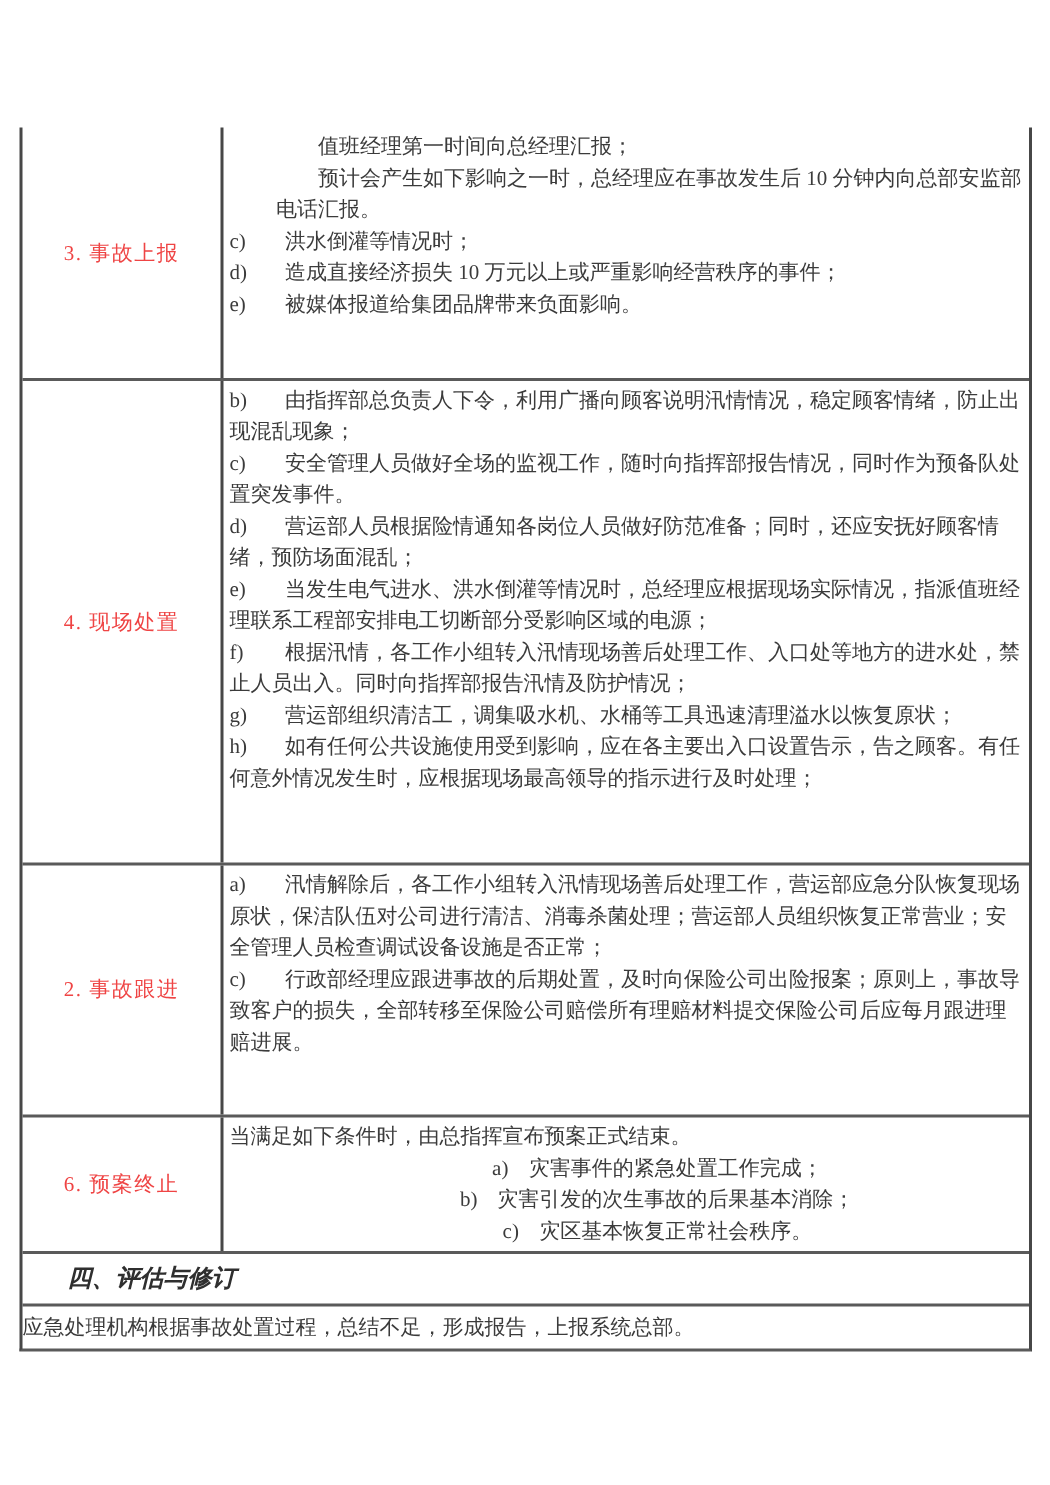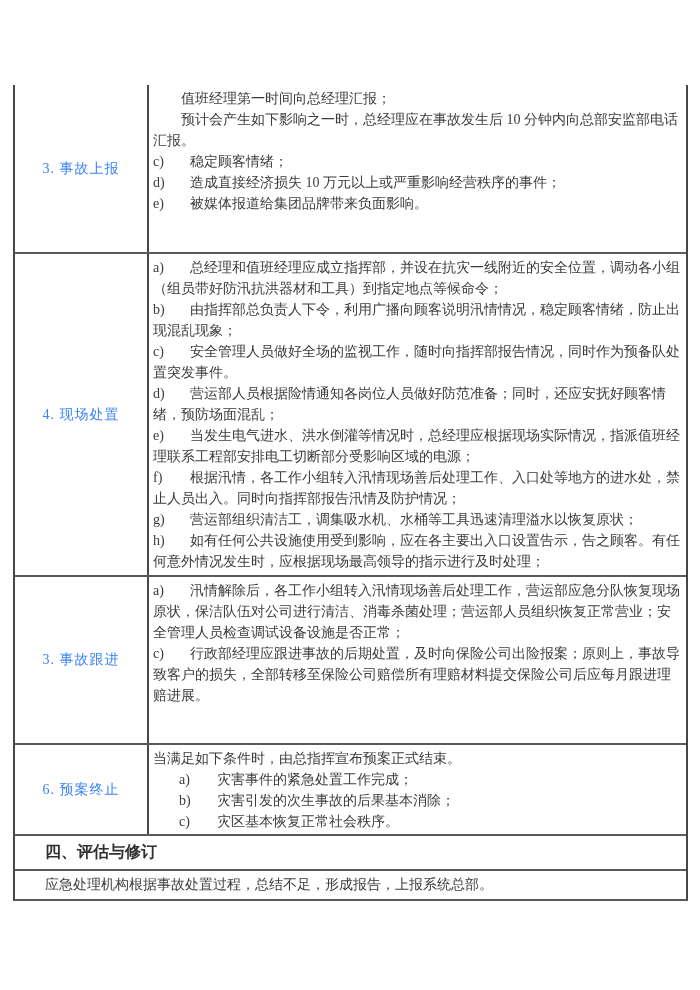--- a/index.html
+++ b/index.html
@@ -29,93 +29,92 @@
   .t-row + .t-row { border-top: 2px solid #5a5a5a; }
   .label-cell {
     width: 134px;
     min-width: 134px;
     border-right: 2px solid #474747;
     display: flex;
     align-items: center;
     justify-content: center;
     font-size: 14px;
     letter-spacing: 1px;
-    color: #3b82f6;
+    color: #ef4444;
   }
   .content-cell {
     flex: 1;
     padding: 3px 2px 2px 4px;
     font-size: 14px;
     line-height: 21px;
     color: #3b3b3b;
   }
   .row-3 { min-height: 167px; }
   .row-4 { min-height: 323px; }
   .row-5 { min-height: 168px; }
   .row-6 { min-height: 85px; }
-  .para-indent { text-indent: 2em; }
+  .para-indent { text-indent: 2em; margin-left: 31px; }
   .item { }
   .marker {
     display: inline-block;
     width: 37px;
     text-indent: 0;
   }
-  .indented-items .item { padding-left: 26px; }
+  .indented-items .item { padding-left: 26px; text-align: center; }
   .indented-items .marker { width: 38px; }
   .section-header-row {
     min-height: 35px;
     display: flex;
     align-items: center;
     padding-left: 30px;
     font-size: 16px;
     font-weight: bold;
     color: #2f2f2f;
     font-family: "Liberation Sans", "DejaVu Sans", sans-serif;
+    font-style: italic;
   }
   .footer-row {
     min-height: 30px;
     display: flex;
     align-items: center;
-    padding-left: 30px;
     font-size: 14px;
   }
 </style>
 </head>
 <body>
 
 <div class="page">
   <div class="doc-table">
 
     <div class="t-row row-3">
       <div class="label-cell">3. 事故上报</div>
       <div class="content-cell">
         <p class="para-indent">值班经理第一时间向总经理汇报；</p>
         <p class="para-indent">预计会产生如下影响之一时，总经理应在事故发生后 10 分钟内向总部安监部电话汇报。</p>
-        <p class="item"><span class="marker">c)</span><span>稳定顾客情绪；</span></p>
+        <p class="item"><span class="marker">c)</span><span>洪水倒灌等情况时；</span></p>
         <p class="item"><span class="marker">d)</span><span>造成直接经济损失 10 万元以上或严重影响经营秩序的事件；</span></p>
         <p class="item"><span class="marker">e)</span><span>被媒体报道给集团品牌带来负面影响。</span></p>
       </div>
     </div>
 
     <div class="t-row row-4">
       <div class="label-cell">4. 现场处置</div>
       <div class="content-cell">
-        <p class="item"><span class="marker">a)</span><span>总经理和值班经理应成立指挥部，并设在抗灾一线附近的安全位置，调动各小组（组员带好防汛抗洪器材和工具）到指定地点等候命令；</span></p>
         <p class="item"><span class="marker">b)</span><span>由指挥部总负责人下令，利用广播向顾客说明汛情情况，稳定顾客情绪，防止出现混乱现象；</span></p>
         <p class="item"><span class="marker">c)</span><span>安全管理人员做好全场的监视工作，随时向指挥部报告情况，同时作为预备队处置突发事件。</span></p>
         <p class="item"><span class="marker">d)</span><span>营运部人员根据险情通知各岗位人员做好防范准备；同时，还应安抚好顾客情绪，预防场面混乱；</span></p>
         <p class="item"><span class="marker">e)</span><span>当发生电气进水、洪水倒灌等情况时，总经理应根据现场实际情况，指派值班经理联系工程部安排电工切断部分受影响区域的电源；</span></p>
         <p class="item"><span class="marker">f)</span><span>根据汛情，各工作小组转入汛情现场善后处理工作、入口处等地方的进水处，禁止人员出入。同时向指挥部报告汛情及防护情况；</span></p>
         <p class="item"><span class="marker">g)</span><span>营运部组织清洁工，调集吸水机、水桶等工具迅速清理溢水以恢复原状；</span></p>
         <p class="item"><span class="marker">h)</span><span>如有任何公共设施使用受到影响，应在各主要出入口设置告示，告之顾客。有任何意外情况发生时，应根据现场最高领导的指示进行及时处理；</span></p>
       </div>
     </div>
 
     <div class="t-row row-5">
-      <div class="label-cell">3. 事故跟进</div>
+      <div class="label-cell">2. 事故跟进</div>
       <div class="content-cell">
         <p class="item"><span class="marker">a)</span><span>汛情解除后，各工作小组转入汛情现场善后处理工作，营运部应急分队恢复现场原状，保洁队伍对公司进行清洁、消毒杀菌处理；营运部人员组织恢复正常营业；安全管理人员检查调试设备设施是否正常；</span></p>
         <p class="item"><span class="marker">c)</span><span>行政部经理应跟进事故的后期处置，及时向保险公司出险报案；原则上，事故导致客户的损失，全部转移至保险公司赔偿所有理赔材料提交保险公司后应每月跟进理赔进展。</span></p>
       </div>
     </div>
 
     <div class="t-row row-6">
       <div class="label-cell">6. 预案终止</div>
       <div class="content-cell indented-items">
         <p>当满足如下条件时，由总指挥宣布预案正式结束。</p>

